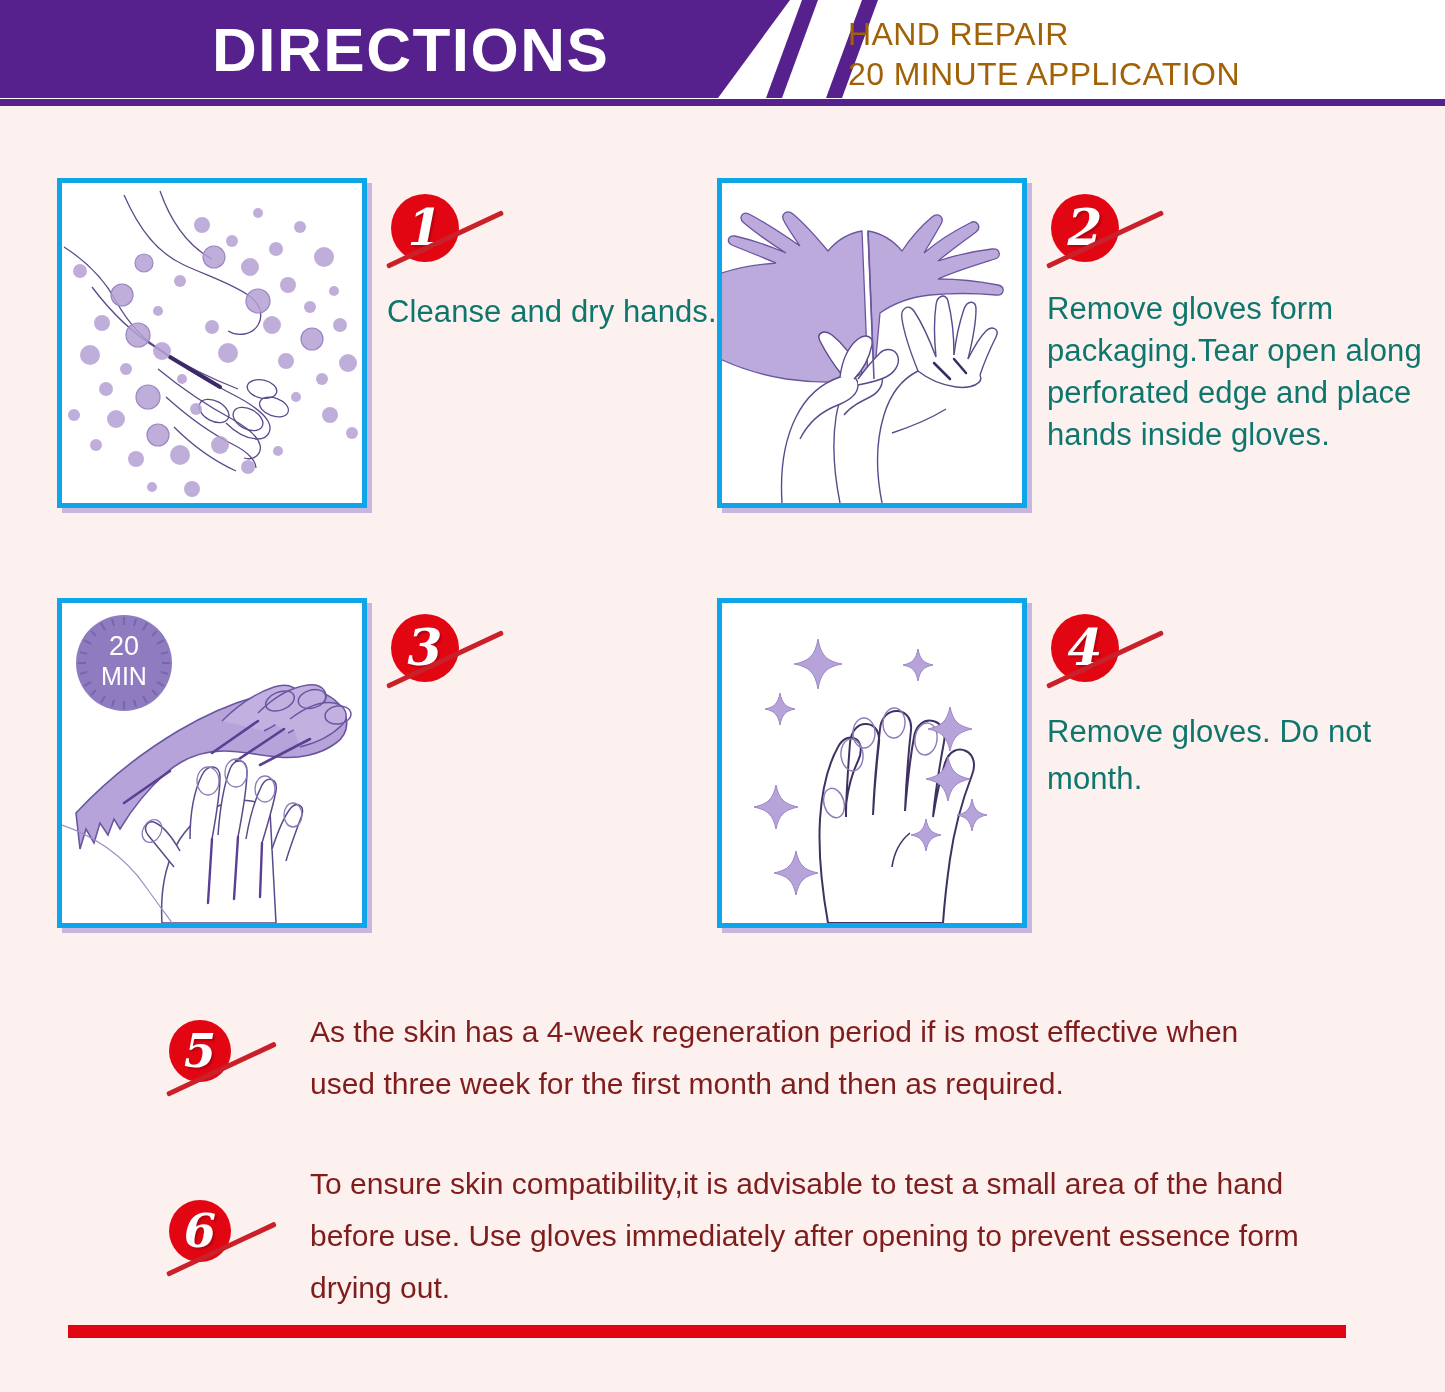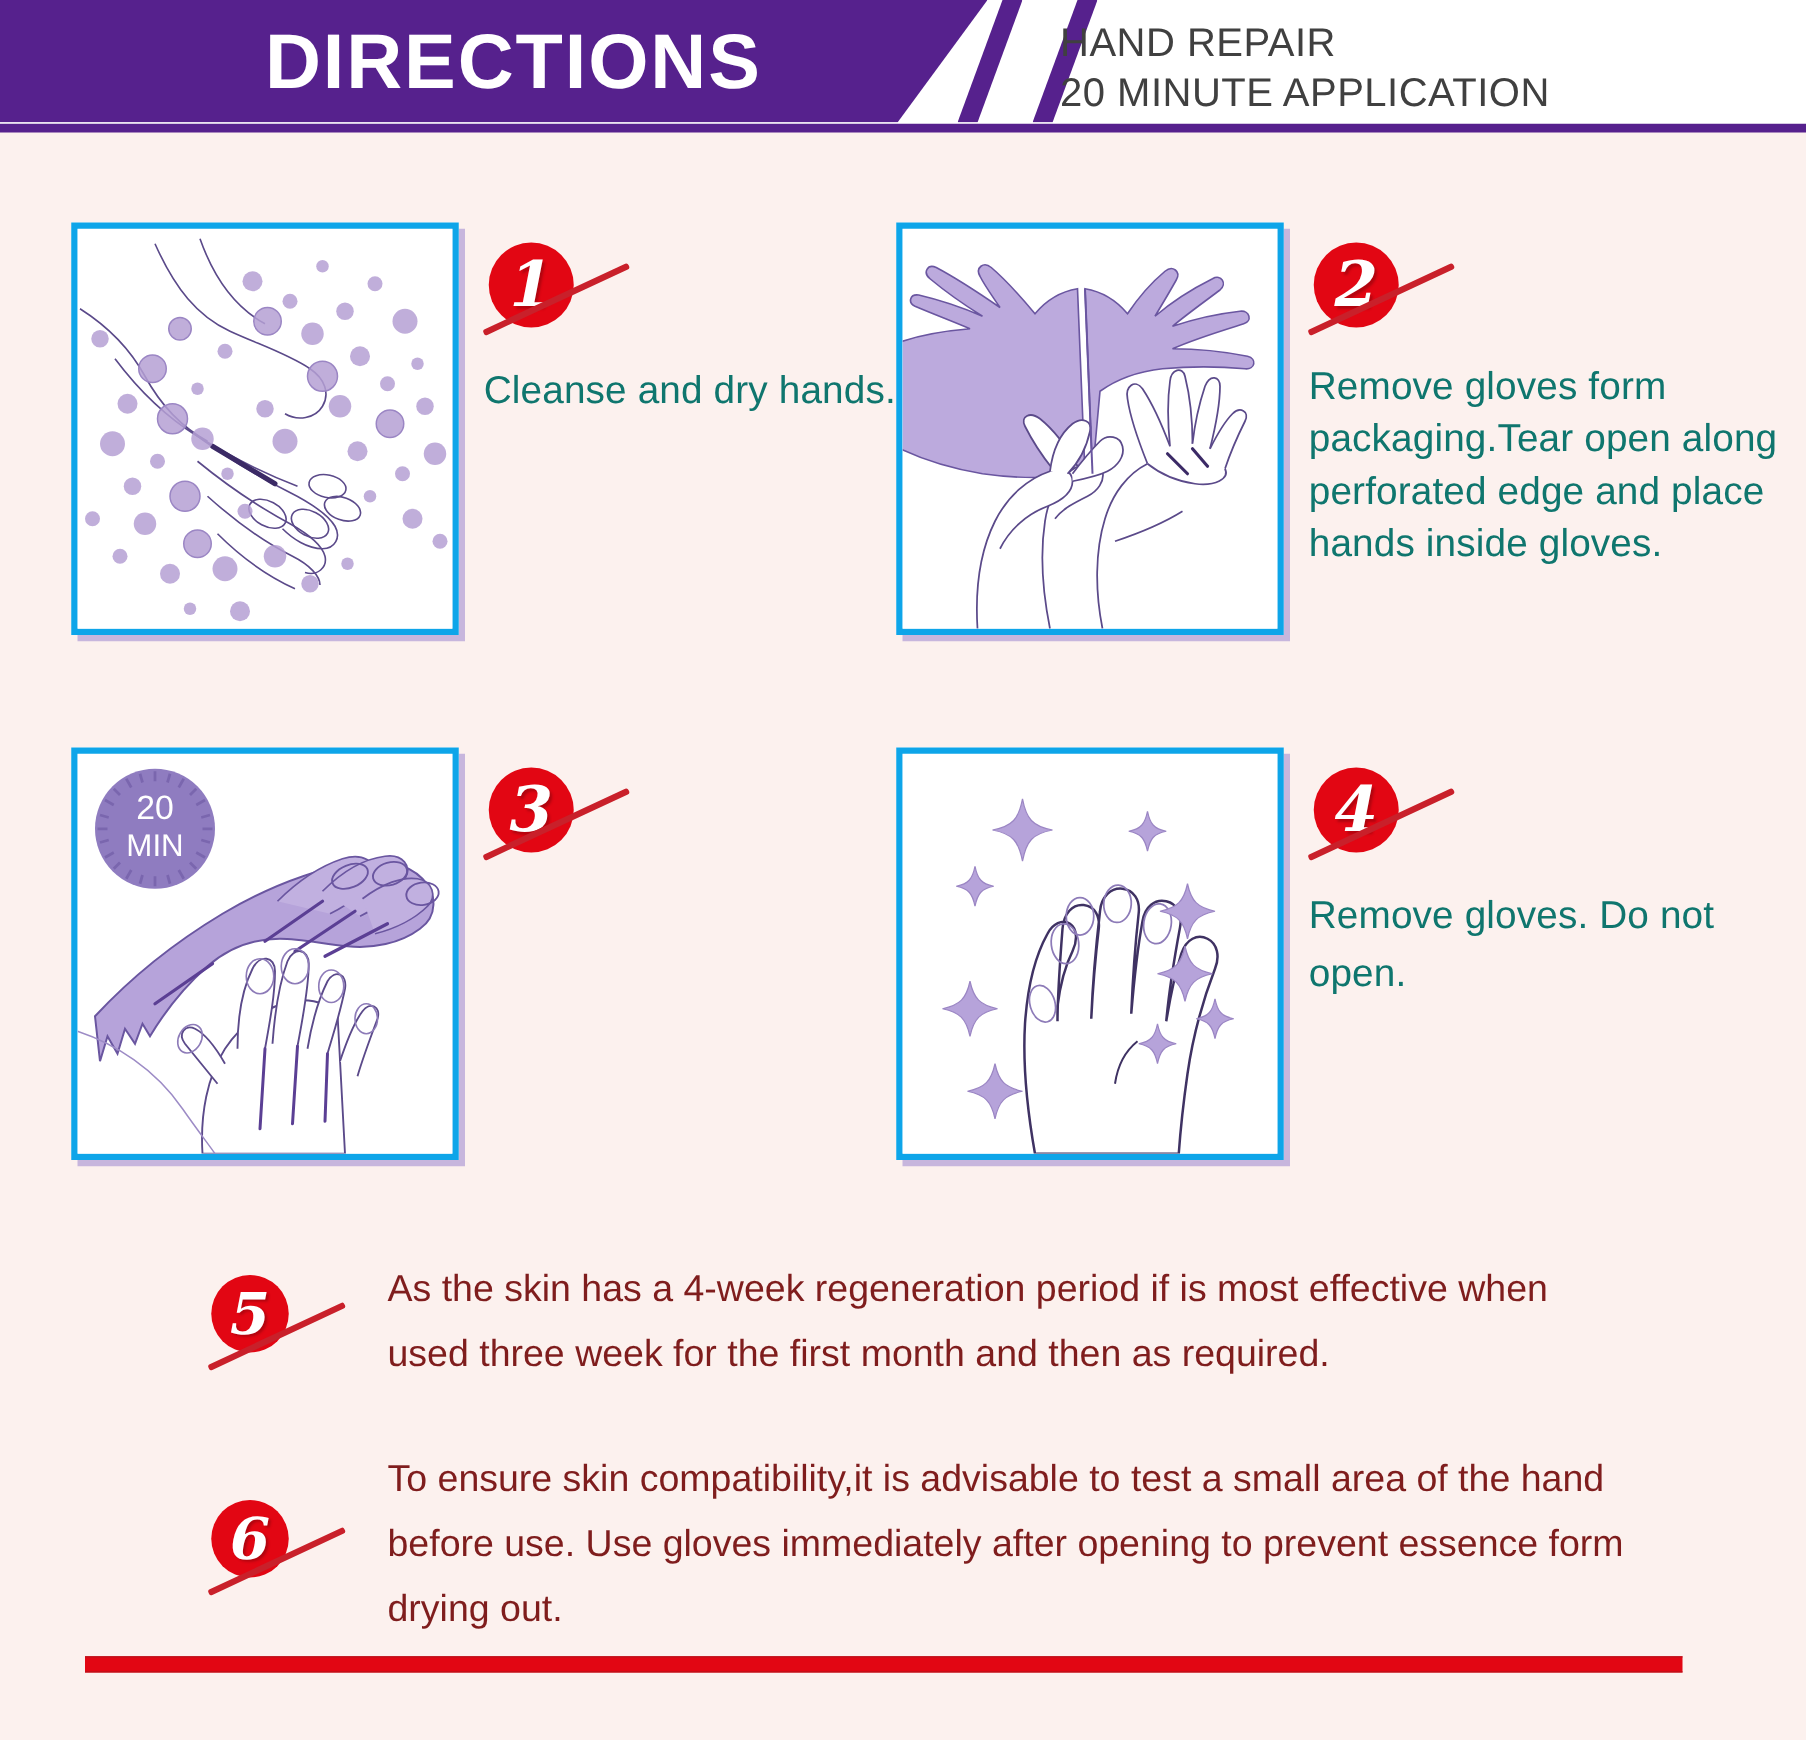--- a/index.html
+++ b/index.html
@@ -25,21 +25,21 @@
   .slash-2{left:826px;clip-path:polygon(36px 0,52px 0,16px 98px,0 98px);}
   .header-underline{position:absolute;left:0;top:99px;width:1445px;height:7px;background:#56218d;}
   .header-title{
     position:absolute;left:212px;top:8px;width:480px;height:82px;
     display:flex;align-items:center;
     color:#ffffff;font-size:62px;font-weight:700;letter-spacing:1.5px;
     white-space:nowrap;
   }
   .header-sub{
     position:absolute;left:848px;top:14px;width:560px;
-    color:#404040;font-size:32px;line-height:40px;font-weight:400;
+    color:#a16207;font-size:32px;line-height:40px;font-weight:400;
     letter-spacing:.4px;white-space:nowrap;
   }
 
   
   .grid{position:absolute;left:0;top:106px;width:1445px;height:860px;}
   .step{position:absolute;}
   .step-1{left:57px;top:72px;}
   .step-2{left:717px;top:72px;}
   .step-3{left:57px;top:492px;}
   .step-4{left:717px;top:492px;}
@@ -403,21 +403,21 @@
           <path d="M204 216 C206 226 209 230 219 232 C209 234 206 238 204 248 C202 238 199 234 189 232 C199 230 202 226 204 216Z"></path>
           <path d="M250 196 C252 206 255 210 265 212 C255 214 252 218 250 228 C248 218 245 214 235 212 C245 210 248 206 250 196Z"></path>
         </g>
       </svg>
     </div>
     <div class="step-text">
       <div class="badge-wrap">
         <div class="badge">4</div>
         <div class="badge-line"></div>
       </div>
-      <div class="body-text small-lead">Remove gloves. Do not open.</div>
+      <div class="body-text small-lead">Remove gloves. Do not month.</div>
     </div>
   </div>
 </div>
 
 <div class="notes">
   <div class="note note-5">
     <div class="note-badge-wrap">
       <div class="badge">5</div>
       <div class="badge-line"></div>
     </div>

